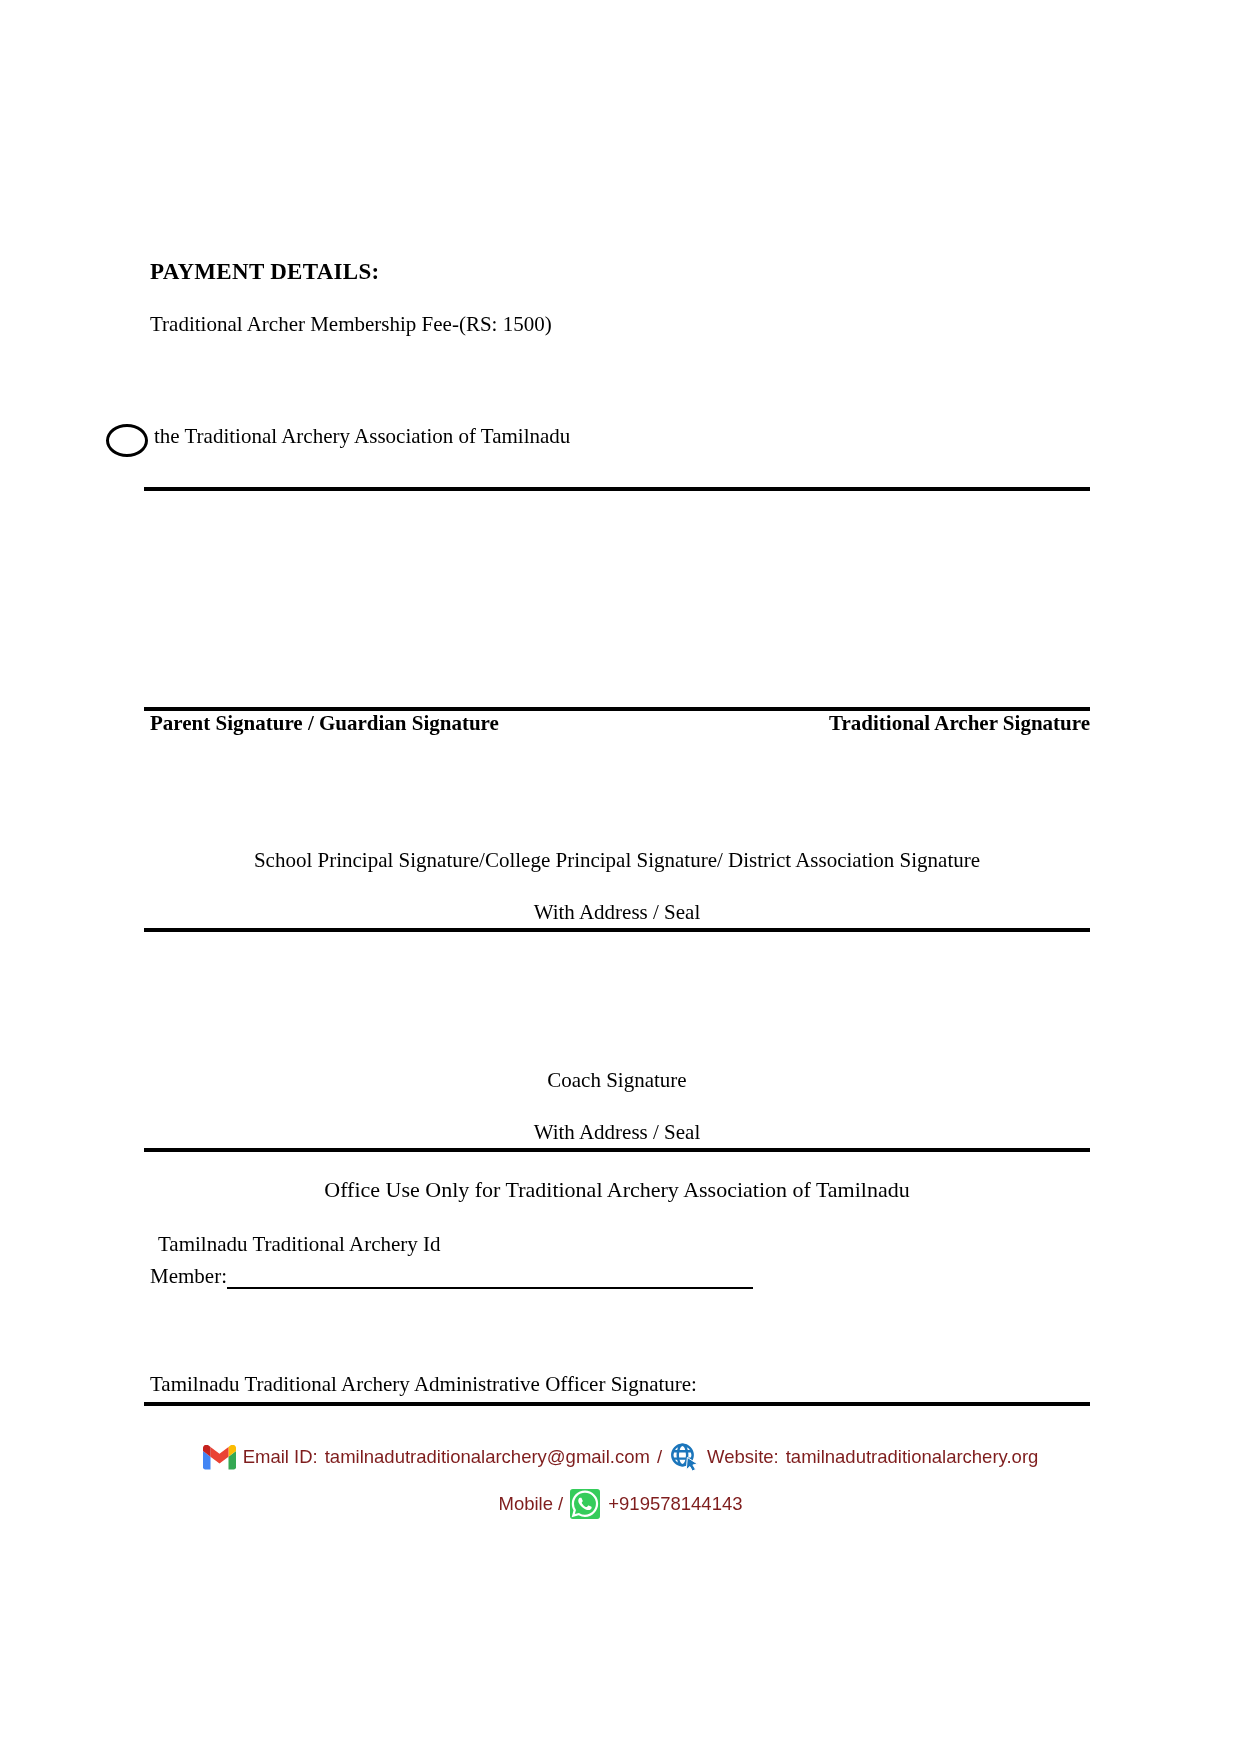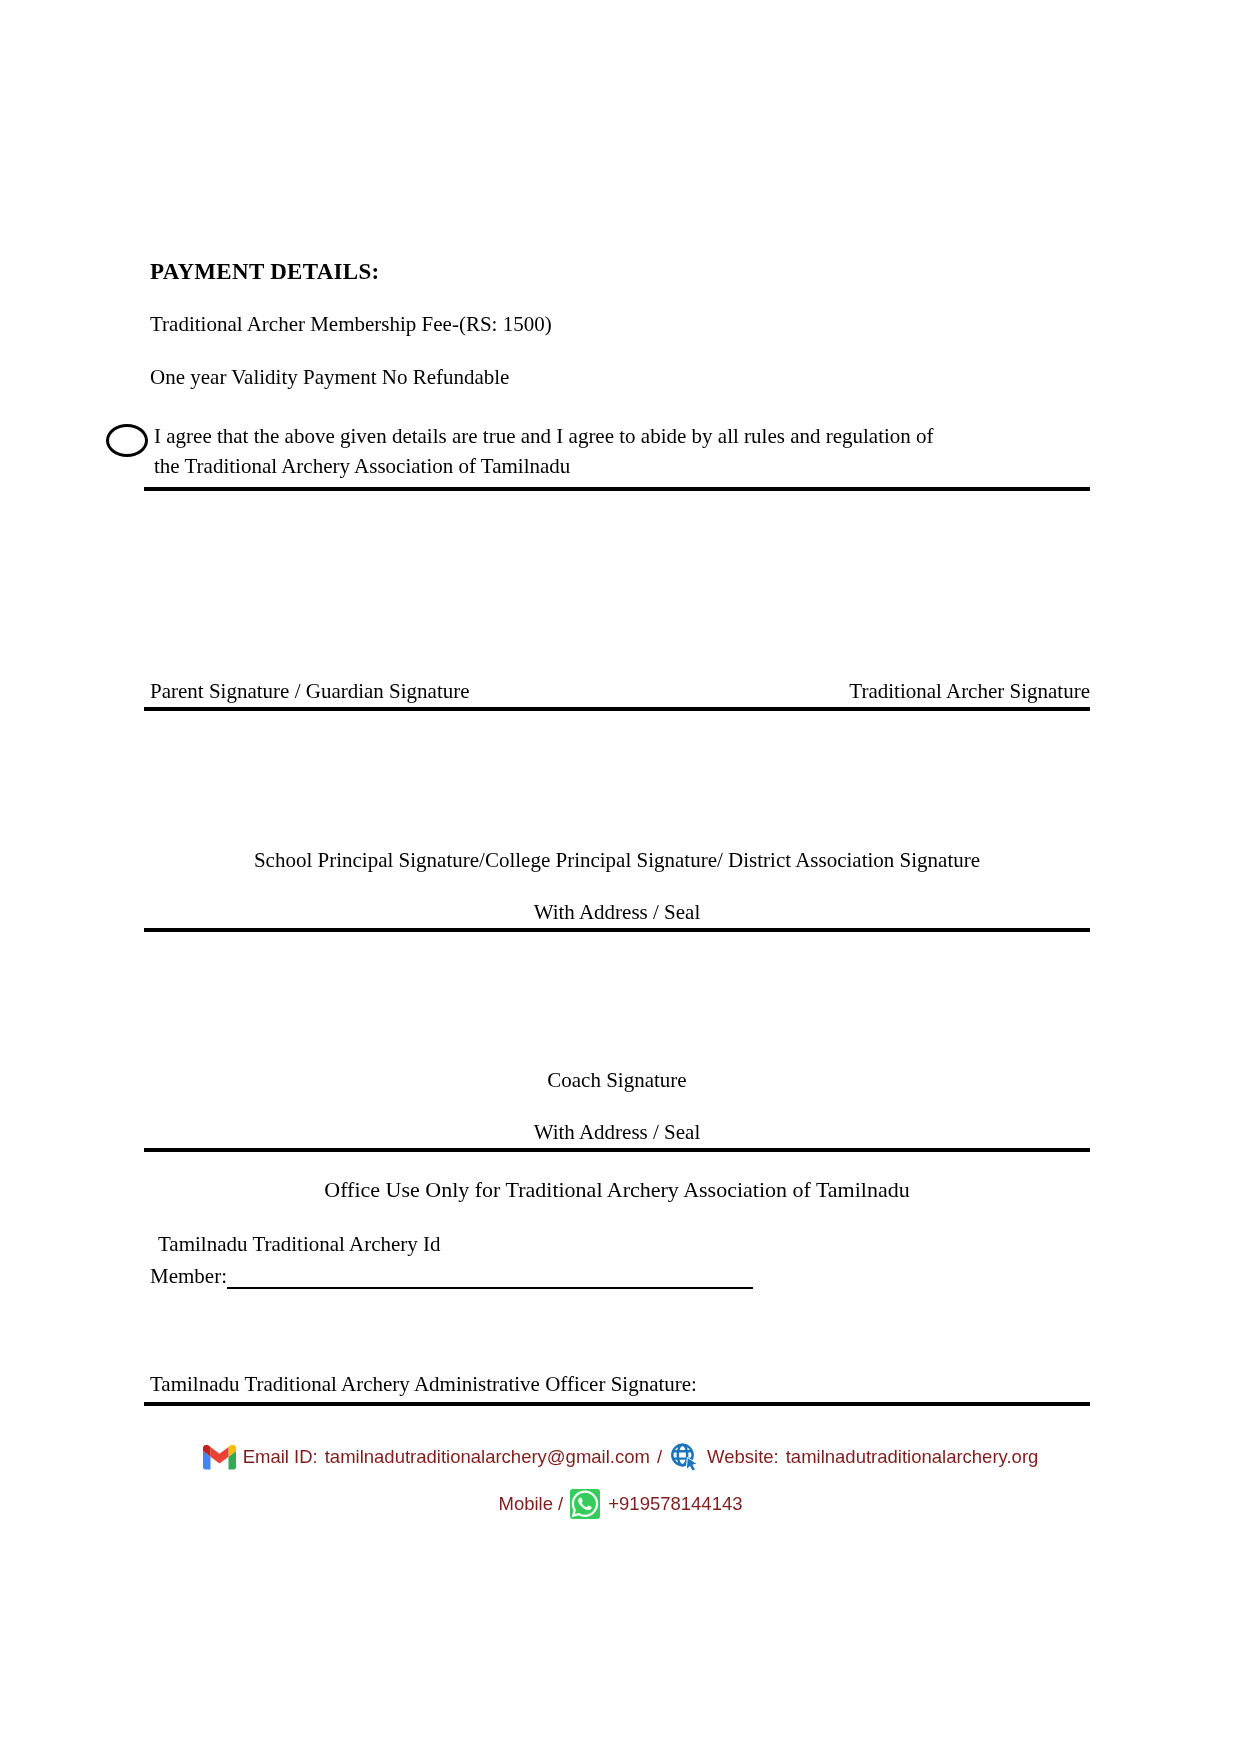--- a/index.html
+++ b/index.html
@@ -33,21 +33,21 @@
   }
   .agreement-text { margin-left: 6px; font-size: 21px; line-height: 30px; }
 
   .divider { left: 144px; width: 946px; height: 4px; background: #000; }
   .divider-1 { top: 487px; }
   .divider-2 { top: 707px; }
   .divider-3 { top: 928px; }
   .divider-4 { top: 1148px; }
   .divider-5 { top: 1402px; }
 
-  .sig-row { left: 150px; top: 678px; width: 940px; display: flex; justify-content: space-between; }
+  .sig-row { left: 150px; top: 710px; width: 940px; display: flex; justify-content: space-between; font-weight: bold; }
 
   .school-line        { top: 847px; }
   .address-seal-1     { top: 899px; }
   .coach-line         { top: 1067px; }
   .address-seal-2     { top: 1119px; }
   .office-heading     { top: 1177px; font-size: 22px; font-weight: normal; }
 
   .id-line      { left: 150px; top: 1231px; margin-left: 8px; }
   .member-line  { left: 150px; top: 1263px; display: flex; align-items: flex-end; }
   .member-blank {
@@ -73,26 +73,24 @@
 </style>
 </head>
 <body>
 
 <div class="page">
 
   <div class="abs payment-heading">PAYMENT DETAILS:</div>
 
   <div class="abs body-text fee-line">Traditional Archer Membership Fee-(RS: 1500)</div>
 
-  <div class="abs body-text validity-line">One year Validity Payment No Refundable</div>
 
   <div class="abs agreement-row">
     <span class="agree-circle"></span>
     <div class="agreement-text">
-      <div>I agree that the above given details are true and I agree to abide by all rules and regulation of</div>
       <div>the Traditional Archery Association of Tamilnadu</div>
     </div>
   </div>
 
   <div class="abs divider divider-1"></div>
 
   <div class="abs body-text sig-row">
     <span>Parent Signature / Guardian Signature</span>
     <span>Traditional Archer Signature</span>
   </div>

